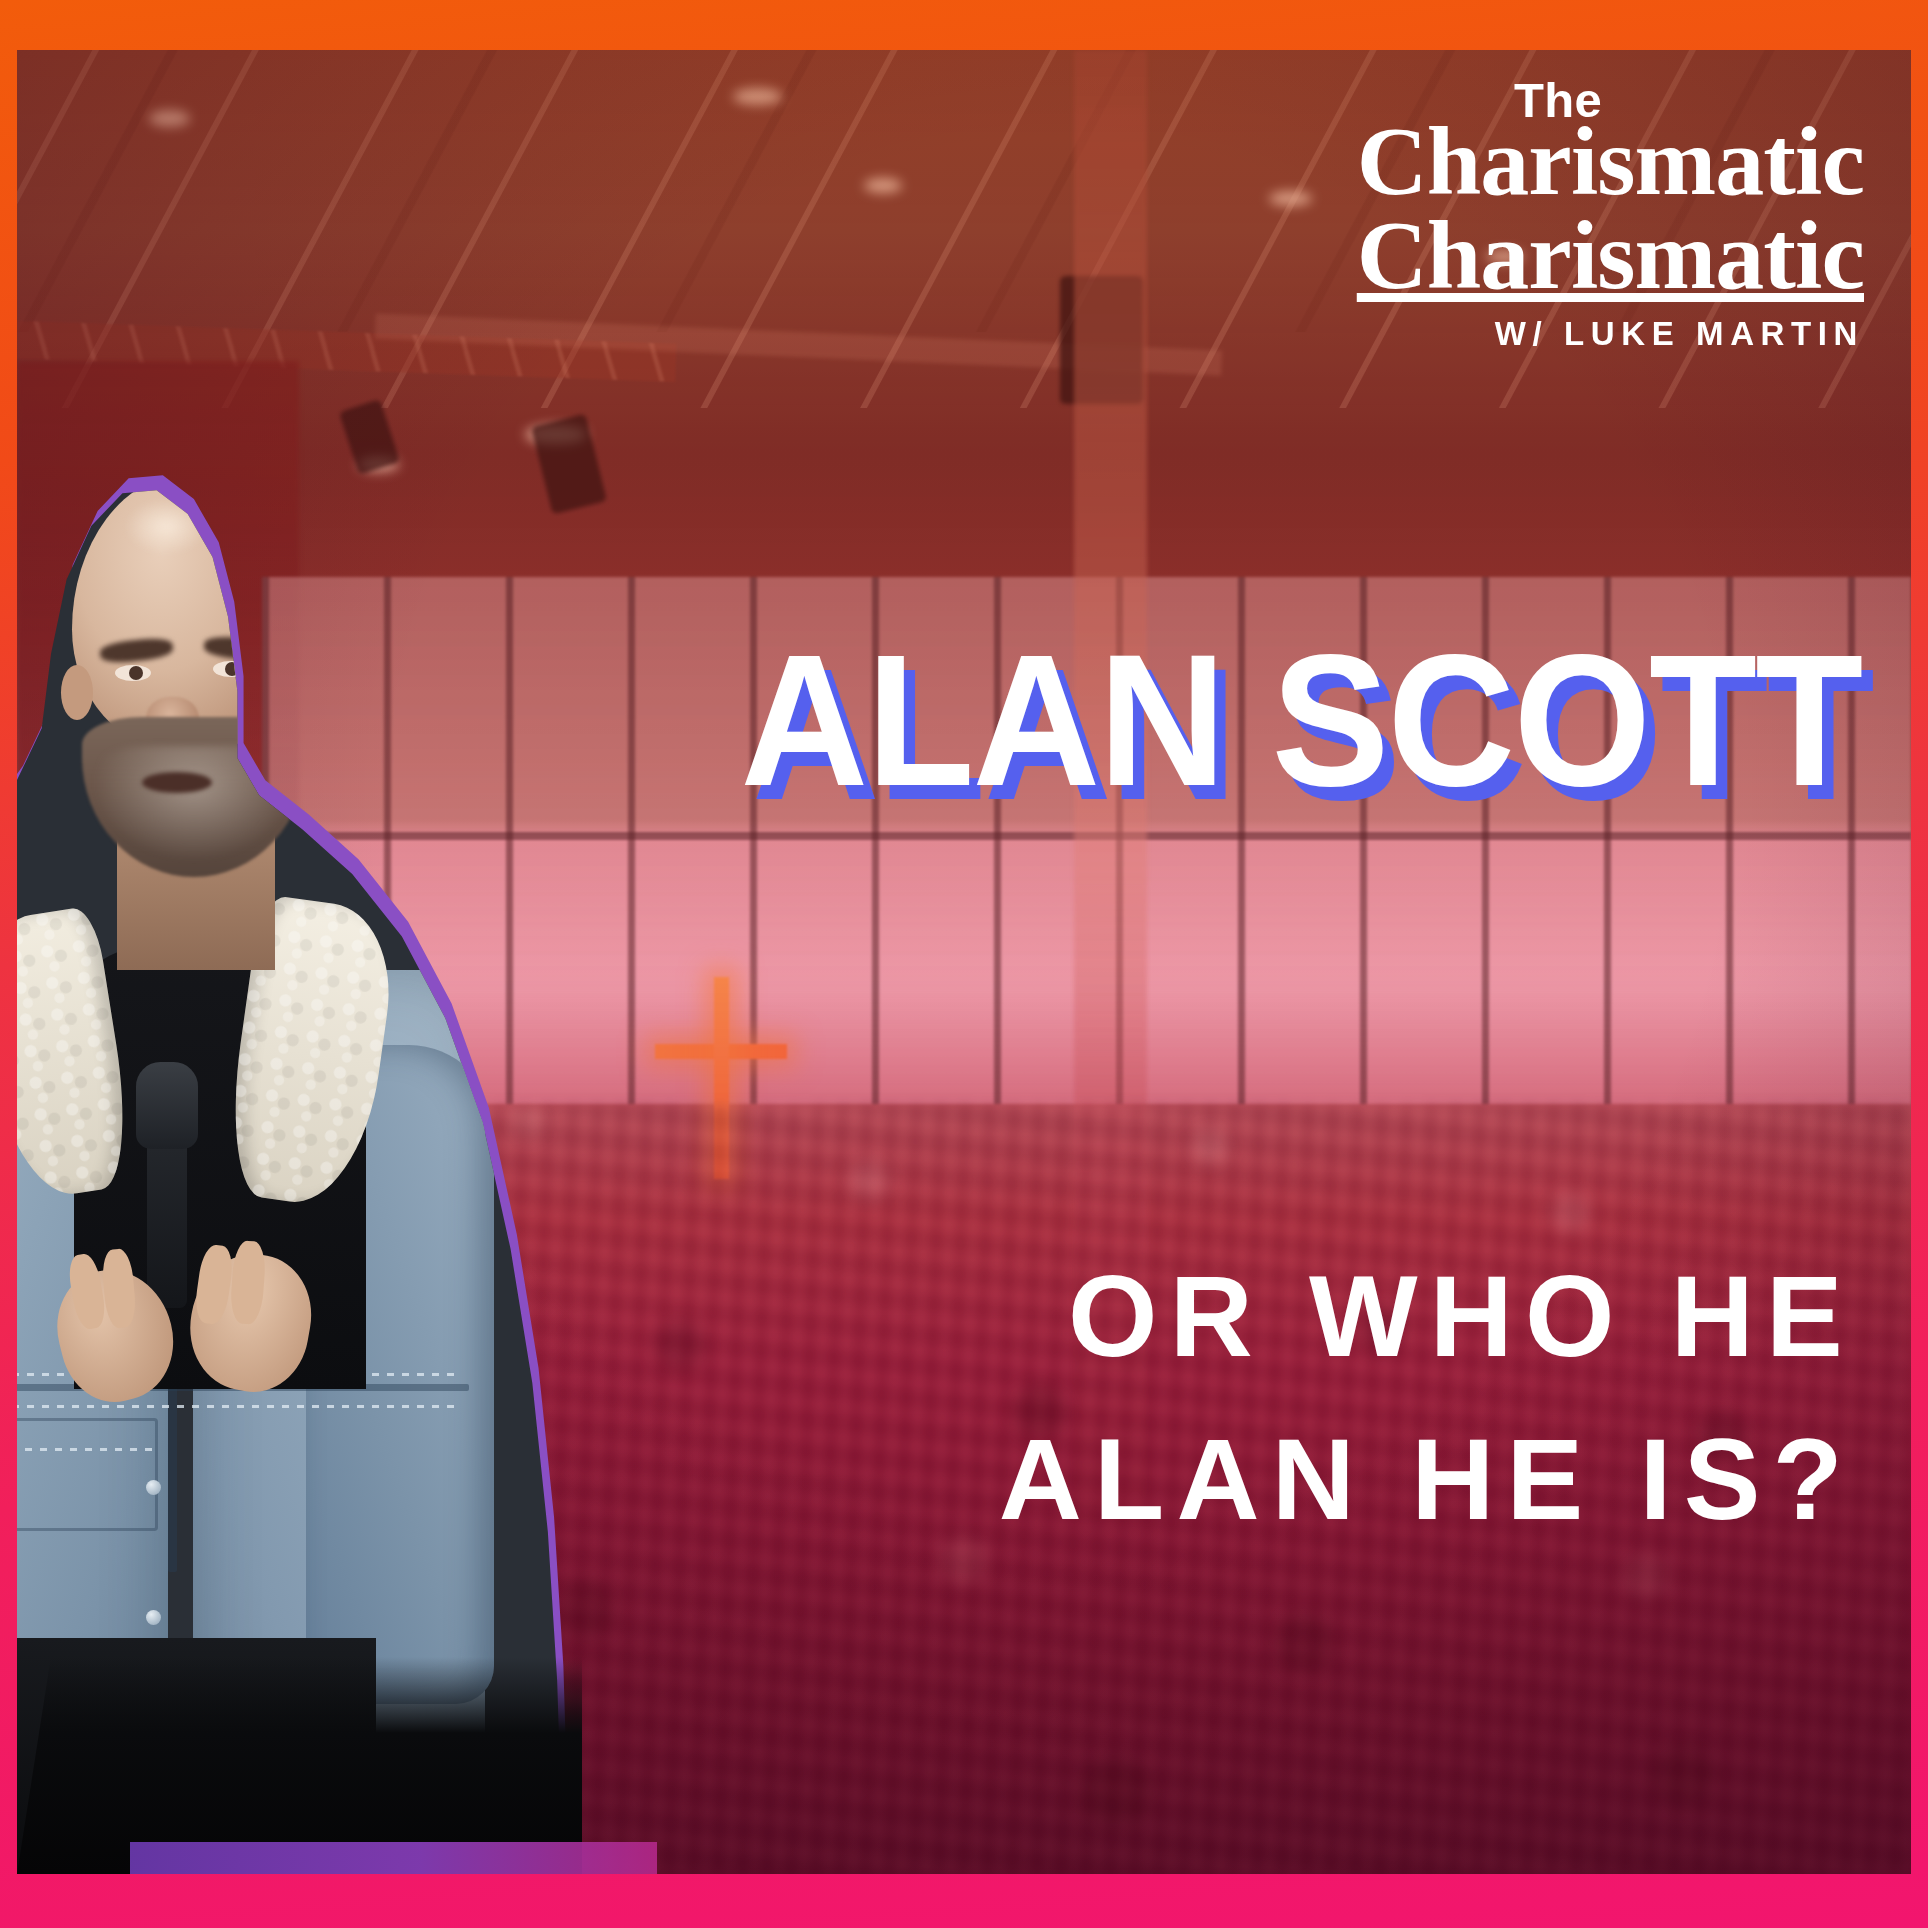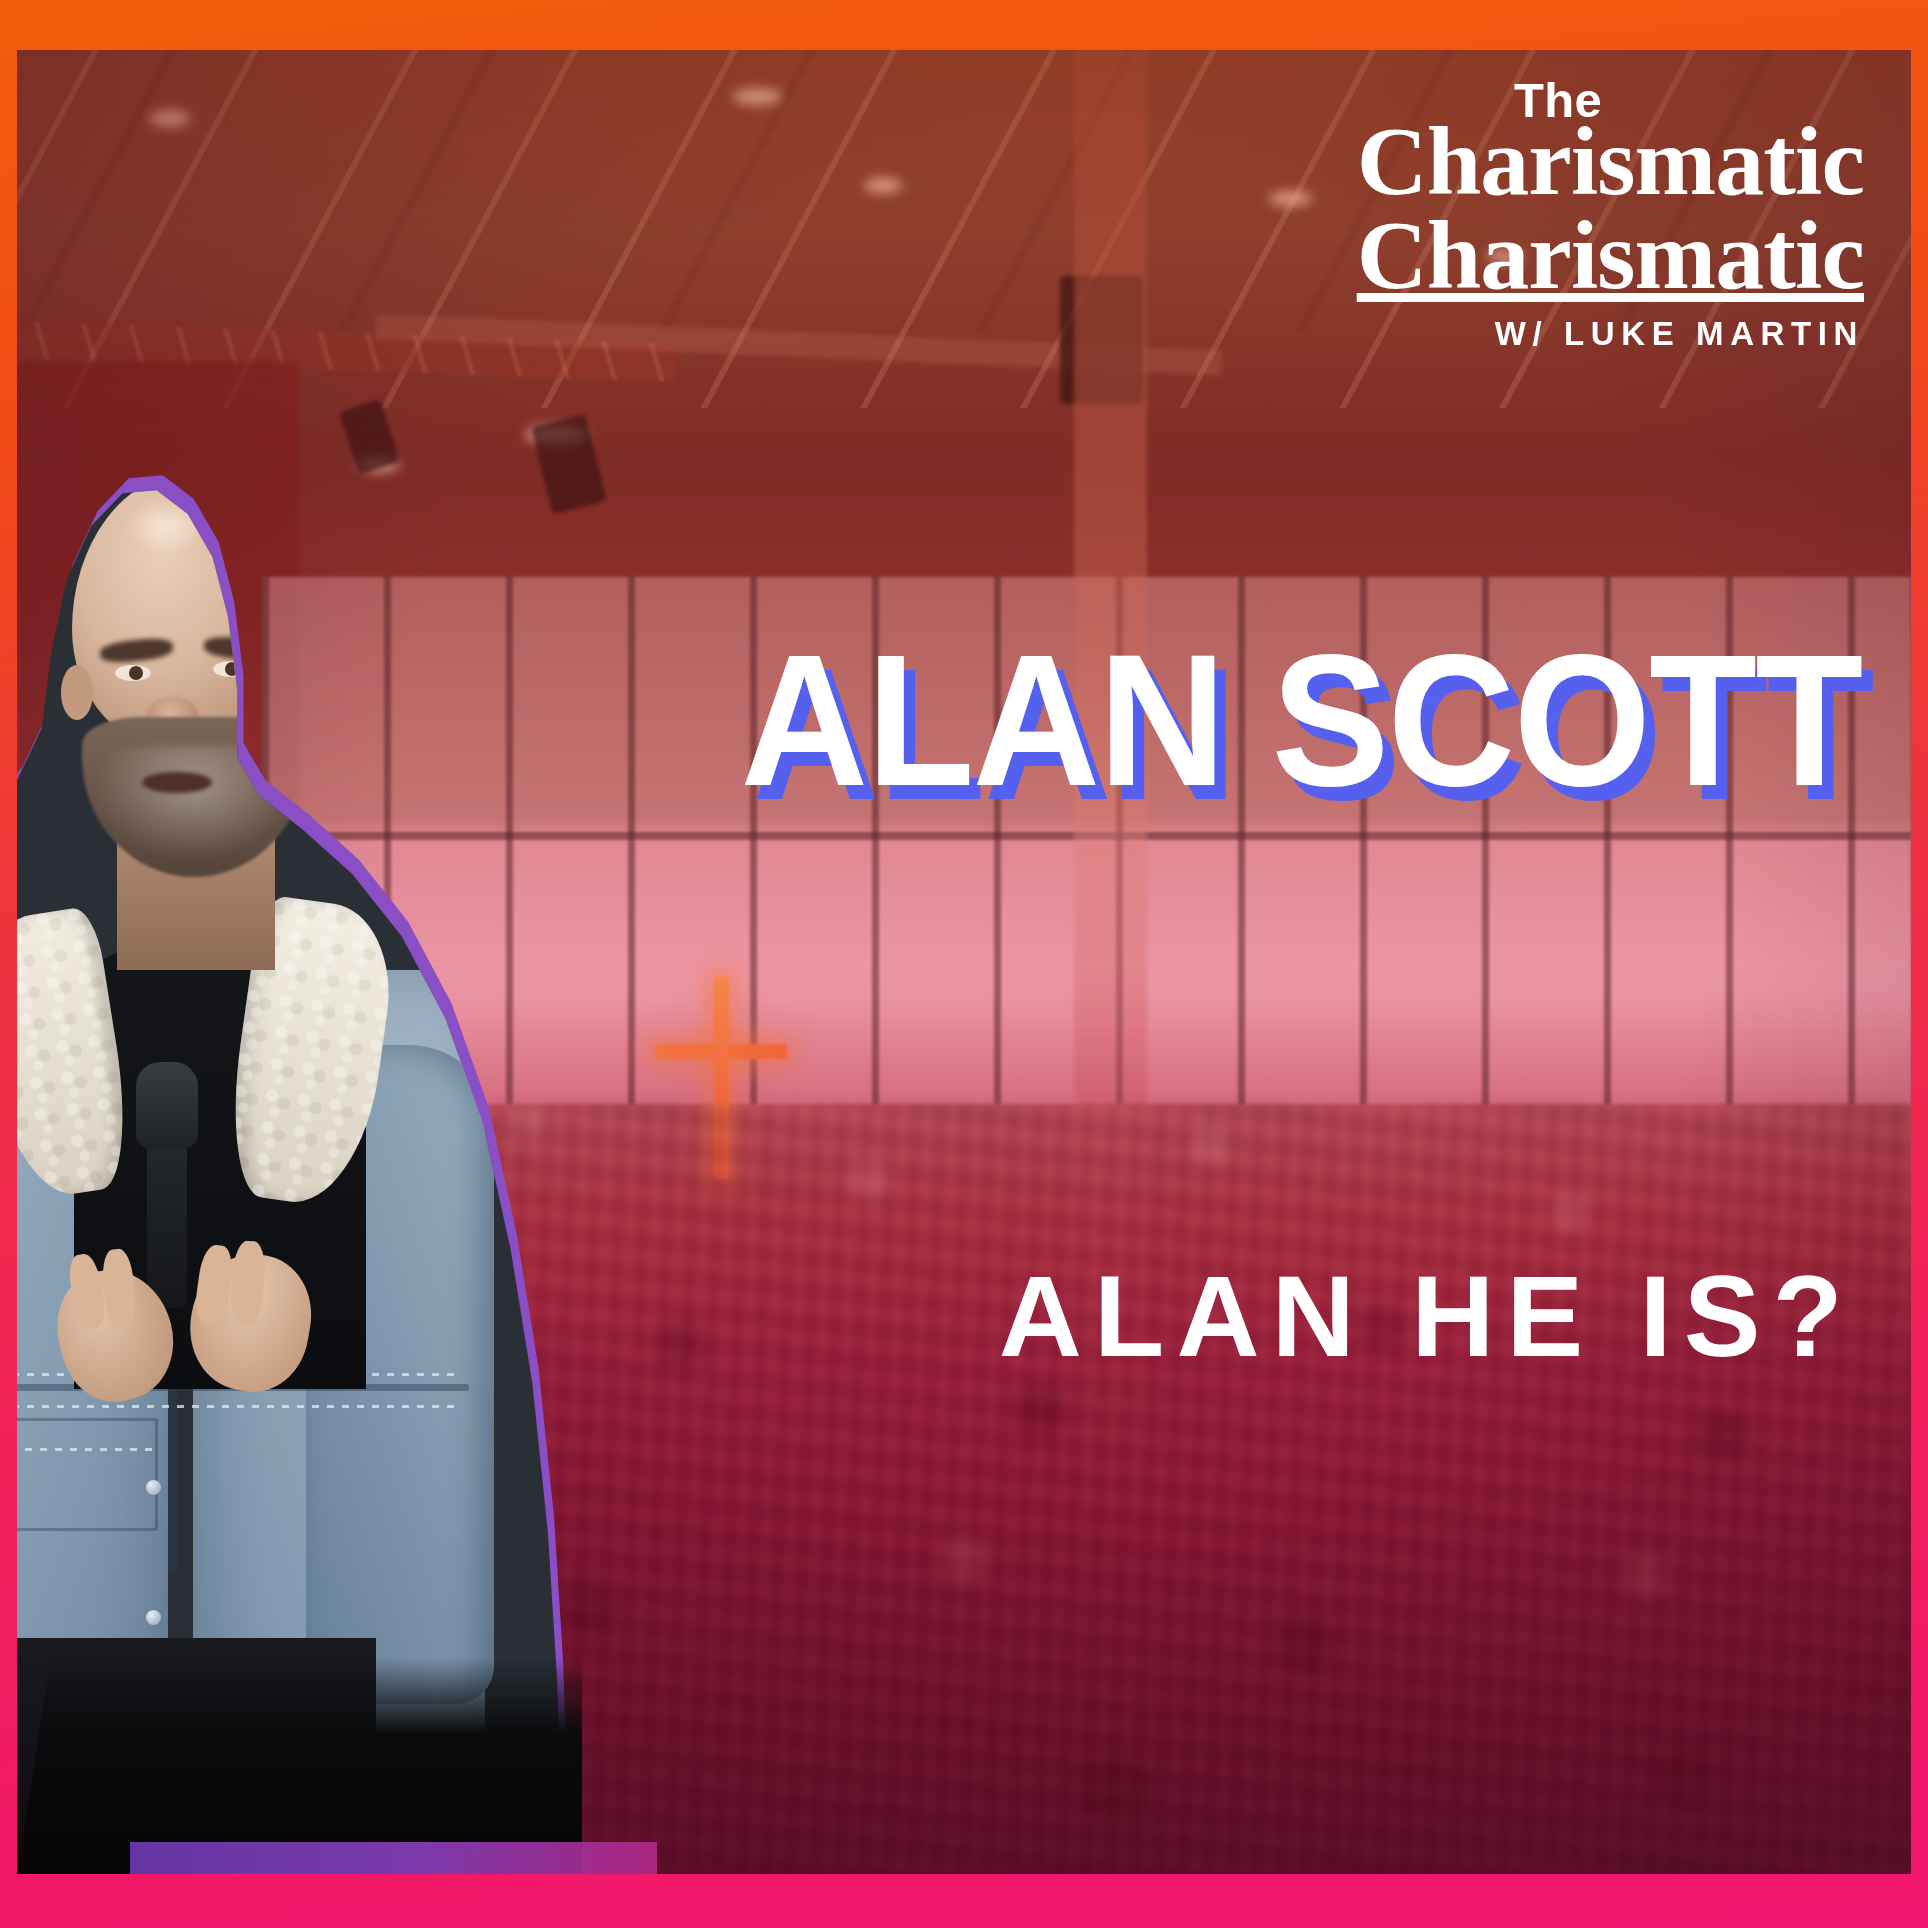--- a/index.html
+++ b/index.html
@@ -575,18 +575,19 @@
     <div class="logo">
       <span class="logo-the">The</span>
       <span class="logo-l1">Charismatic</span>
       <span class="logo-l2">Charismatic</span>
       <span class="logo-host">W/ LUKE MARTIN</span>
     </div>
 
     <div class="guest-name">ALAN SCOTT</div>
 
     <div class="episode-title">
+      <span>OR WHO HE</span>
       <span>ALAN HE IS?</span>
     </div>
 
   </div>
 </div>
 
 
 </body></html>

